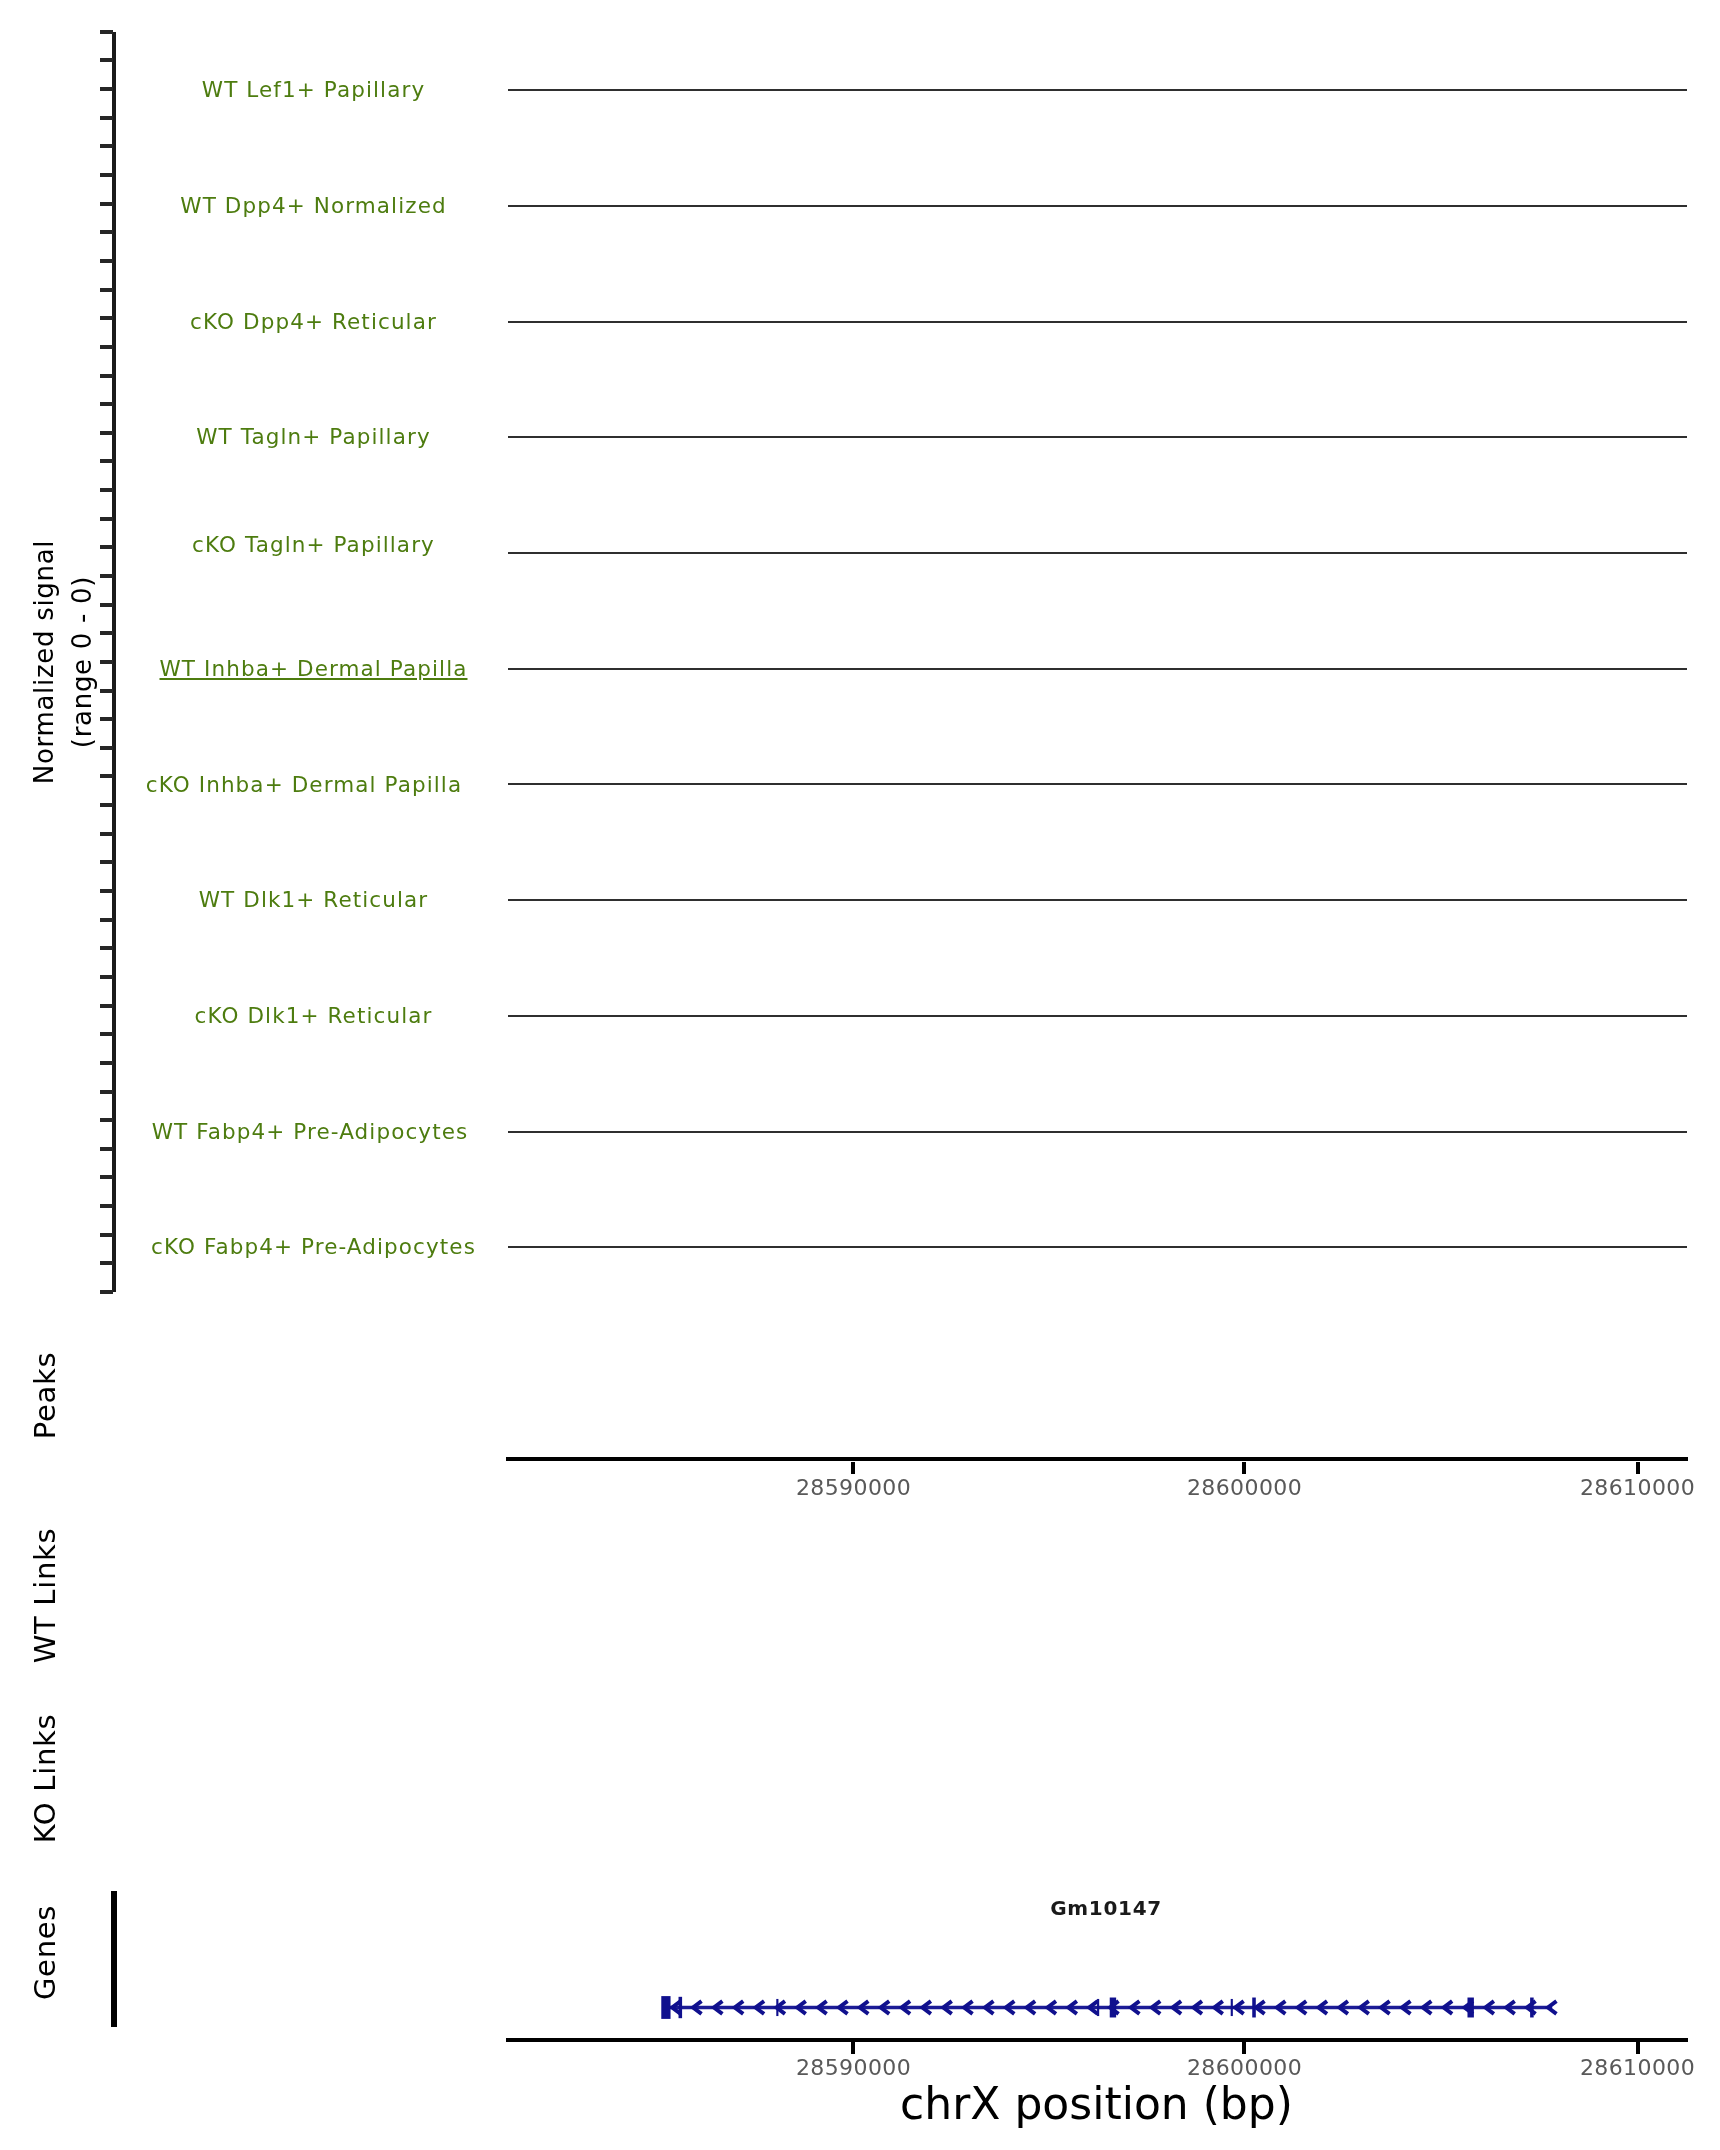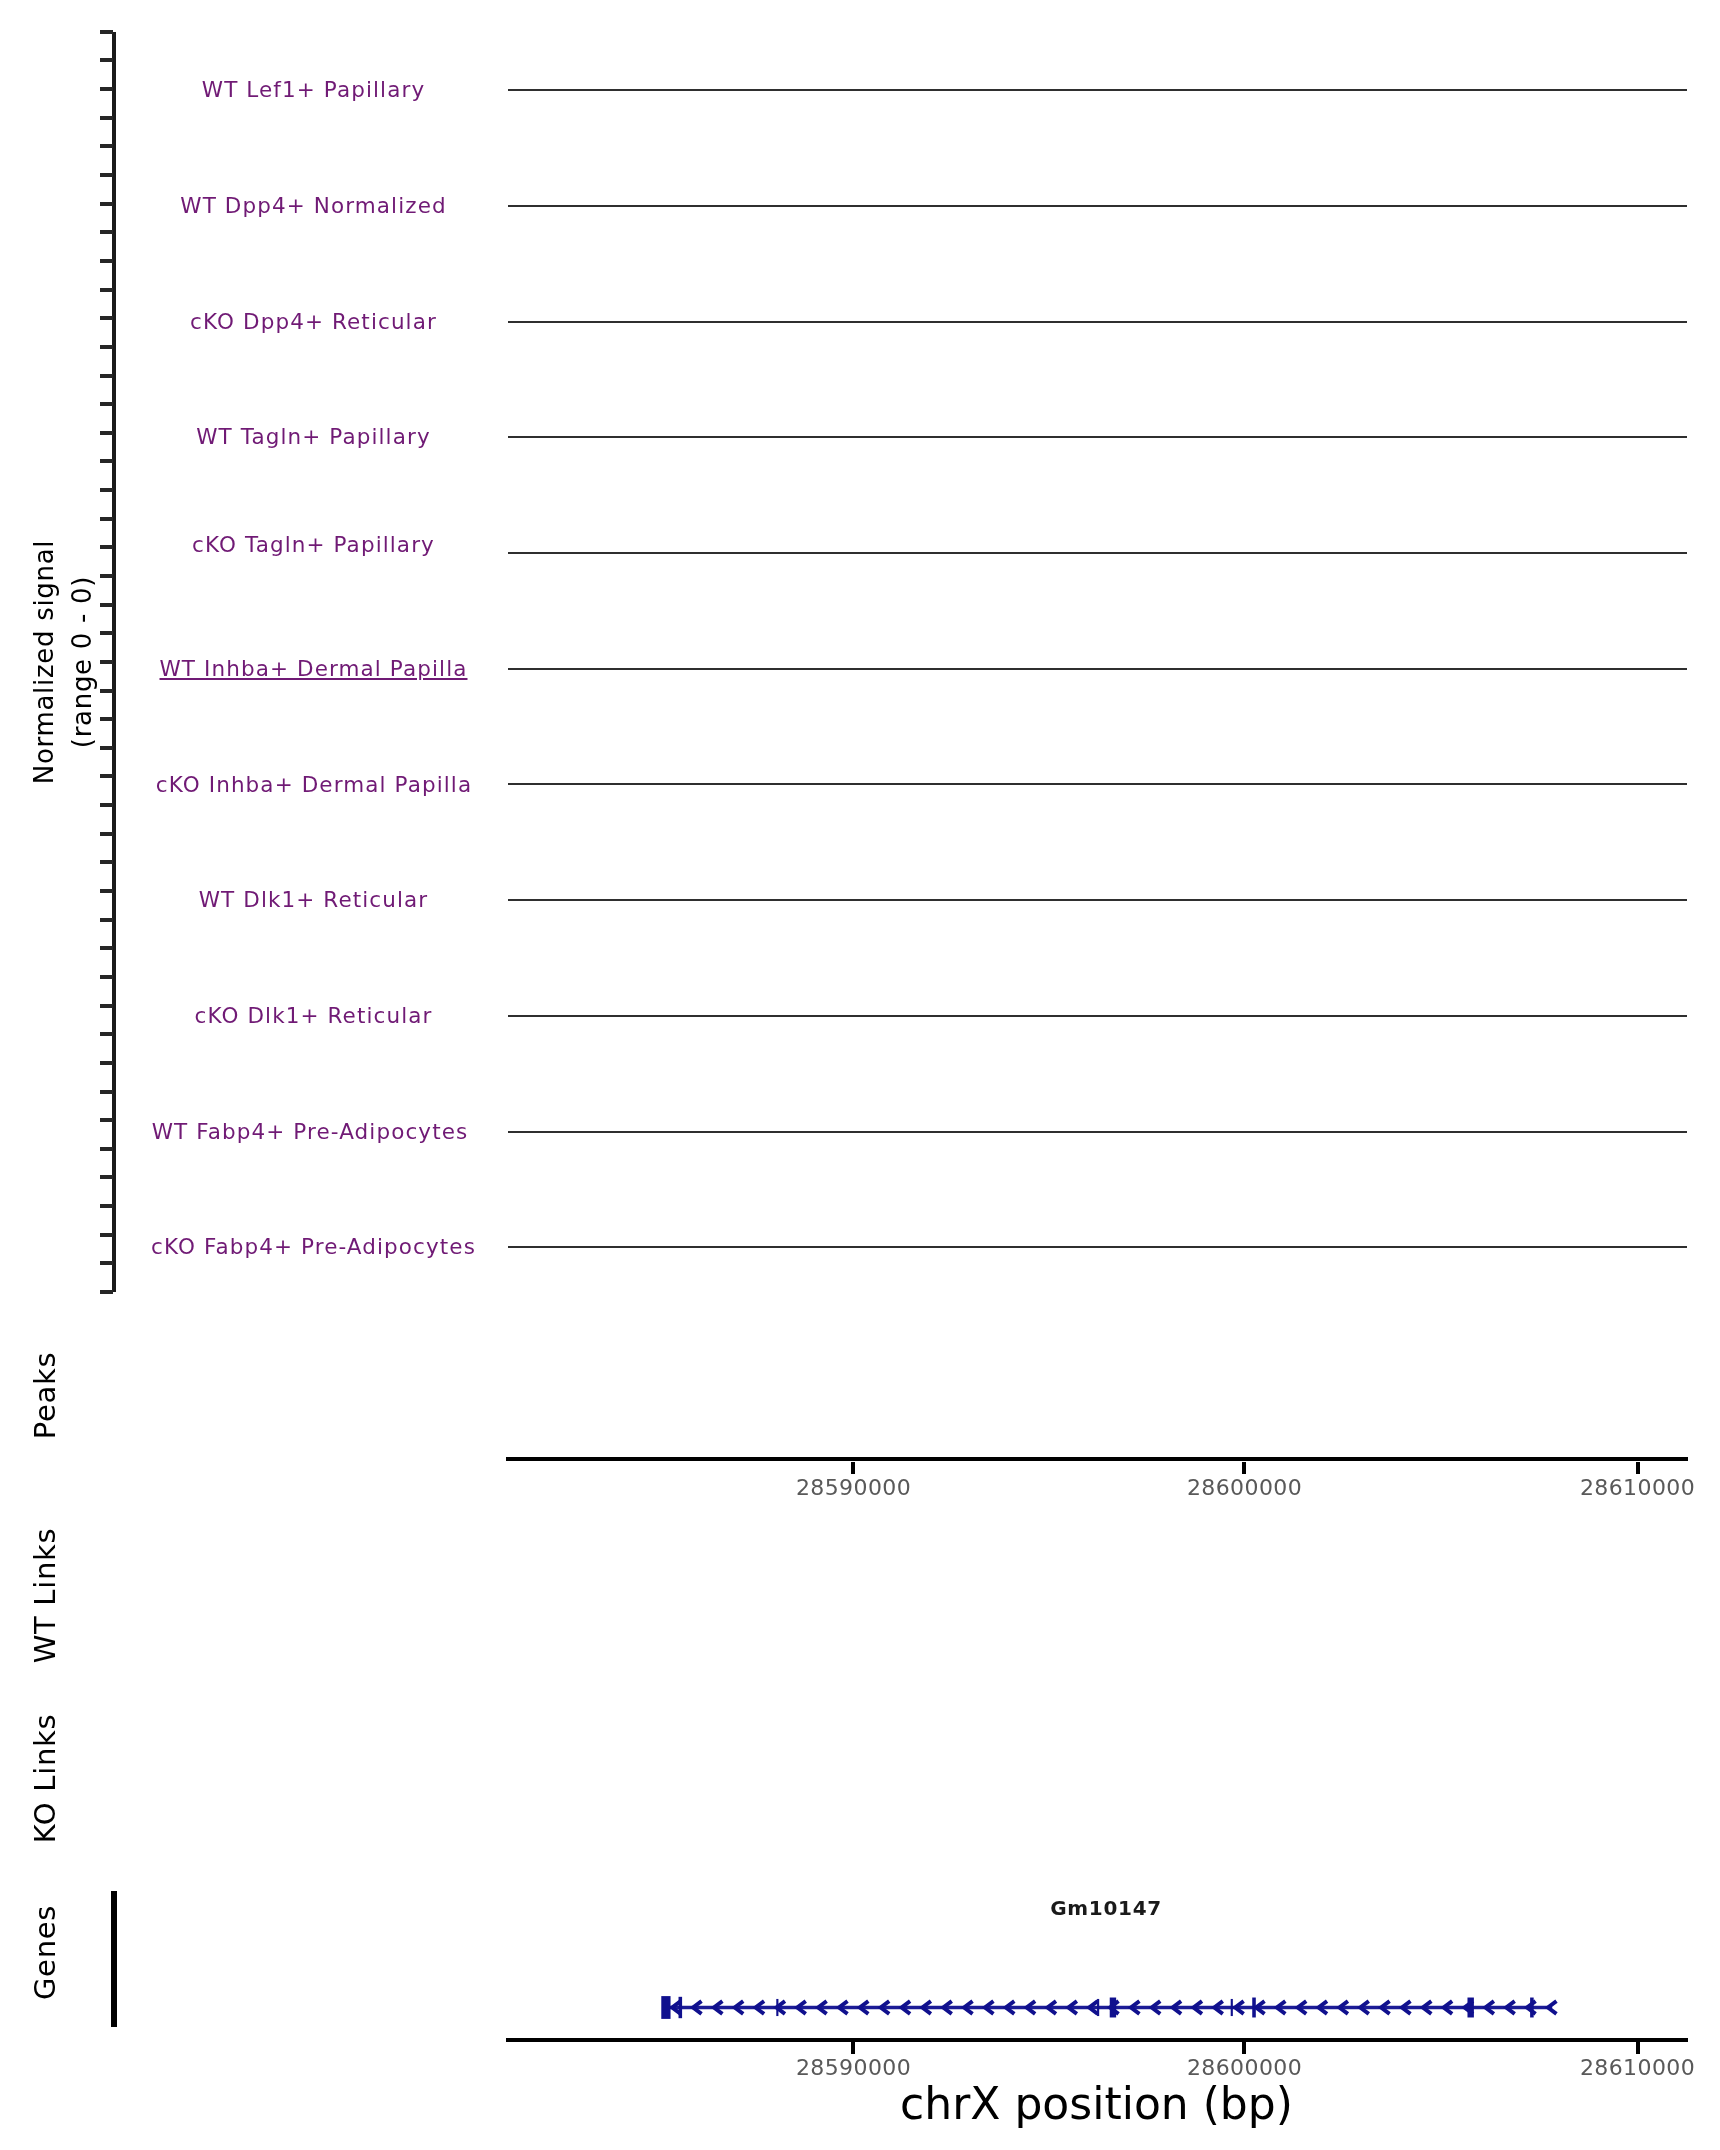--- a/index.html
+++ b/index.html
@@ -9,21 +9,21 @@
   .vlabel{
     position:absolute;display:flex;align-items:center;justify-content:center;
     transform:rotate(-90deg);color:#000000;font-size:29px;letter-spacing:0.7px;
     white-space:nowrap;
   }
   .ylab{
     position:absolute;transform:rotate(-90deg);text-align:center;color:#000000;
     font-size:26px;line-height:38px;letter-spacing:0.7px;white-space:nowrap;
   }
   .track-label{
-    position:absolute;text-align:center;color:#701a75;font-size:21.5px;
+    position:absolute;text-align:center;color:#4d7c0f;font-size:21.5px;
     letter-spacing:1.1px;white-space:nowrap;height:30px;line-height:30px;
   }
   .track-line{position:absolute;background:#2f2f2f;height:2.2px;}
   .axis-line{position:absolute;background:#000000;}
   .axis-tick{position:absolute;background:#000000;}
   .bracket-line{position:absolute;background:#1a1a1a;}
   .bracket-tick{position:absolute;background:#262626;}
   .tick-label{
     position:absolute;text-align:center;color:#595959;font-size:22px;
     width:215px;white-space:nowrap;letter-spacing:0.4px;
@@ -119,21 +119,21 @@
       </div>
       <div>
         <div class="track-label" style="left: 26.5px; top: 530px; width: 574px; text-align: center;">cKO Tagln+ Papillary</div>
         <div class="track-line" style="left: 508px; top: 552px; width: 1179px;"></div>
       </div>
       <div>
         <div class="track-label" style="left: 26.5px; top: 654px; width: 574px; text-decoration: underline;">WT Inhba+ Dermal Papilla</div>
         <div class="track-line" style="left: 508px; top: 668px; width: 1179px;"></div>
       </div>
       <div>
-        <div class="track-label" style="left: 27px; top: 770px; width: 574px;">cKO Inhba+ Dermal Papilla</div>
+        <div class="track-label" style="left: 17px; top: 770px; width: 574px;">cKO Inhba+ Dermal Papilla</div>
         <div class="track-line" style="left: 508px; top: 783px; width: 1179px;"></div>
       </div>
       <div>
         <div class="track-label" style="left: 26.5px; top: 885px; width: 574px;">WT Dlk1+ Reticular</div>
         <div class="track-line" style="left: 508px; top: 899px; width: 1179px;"></div>
       </div>
       <div>
         <div class="track-label" style="left: 26.5px; top: 1001px; width: 574px;">cKO Dlk1+ Reticular</div>
         <div class="track-line" style="left: 508px; top: 1015px; width: 1179px;"></div>
       </div>

